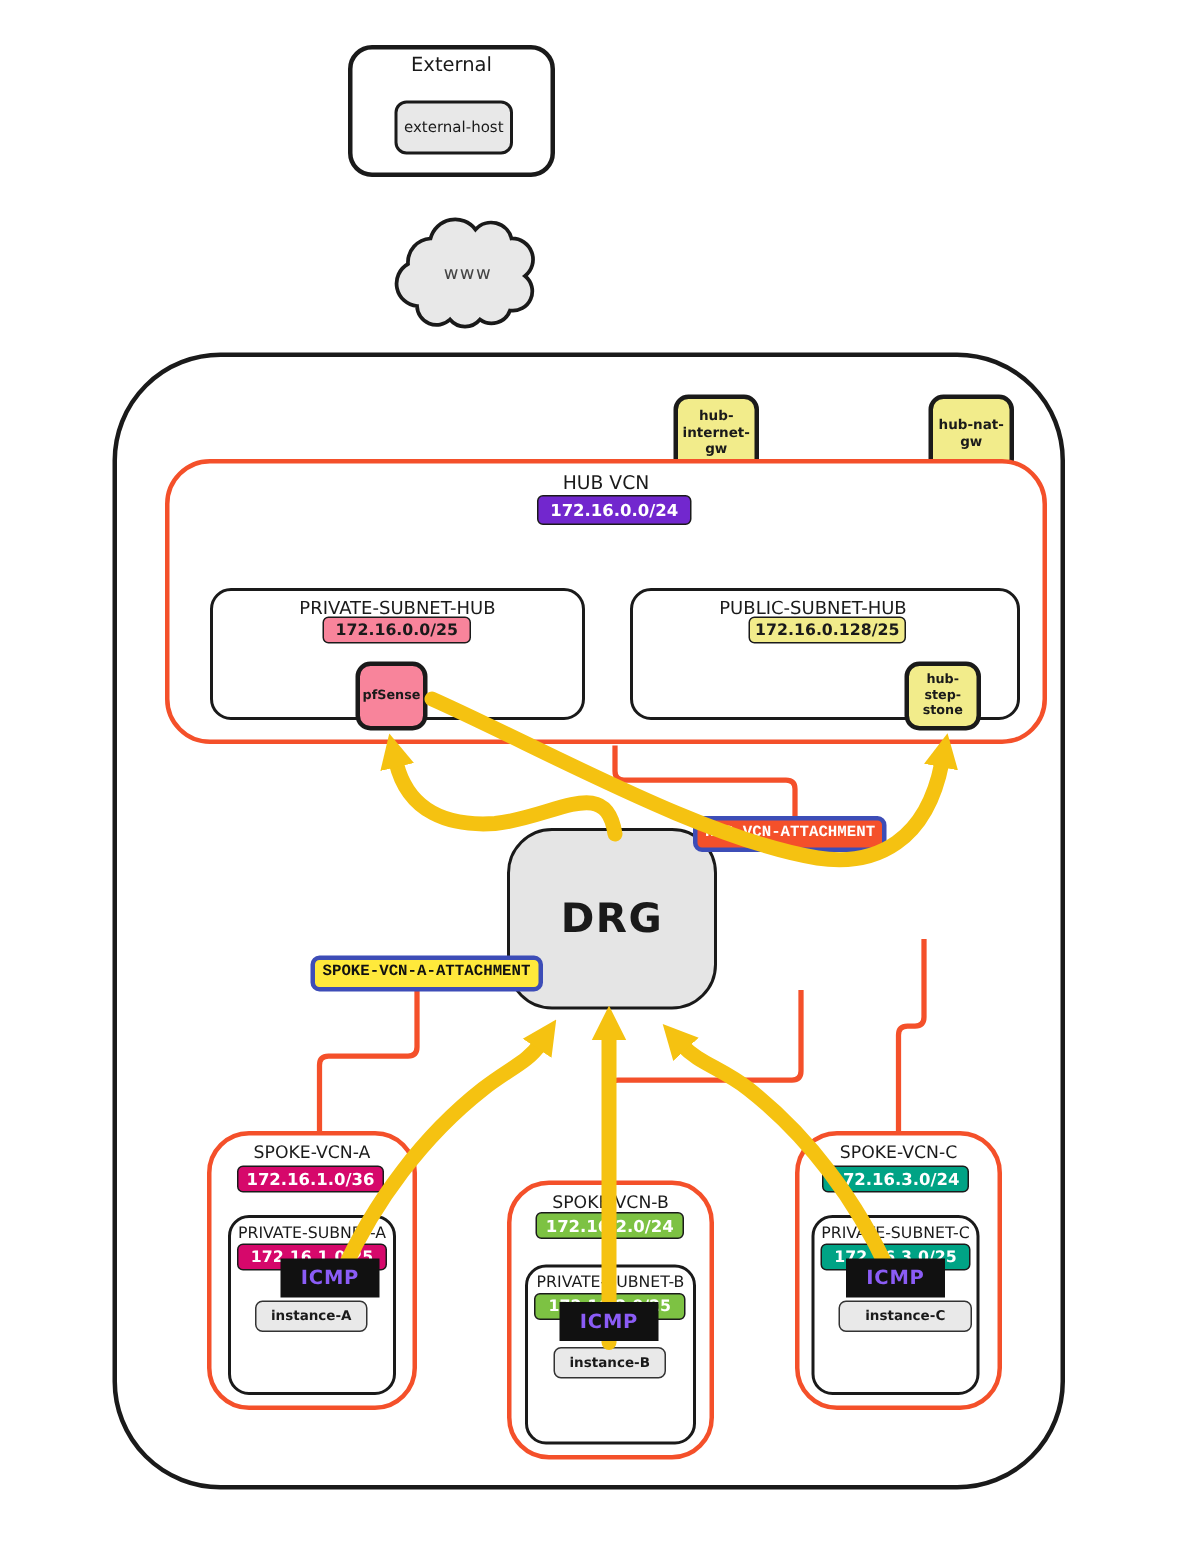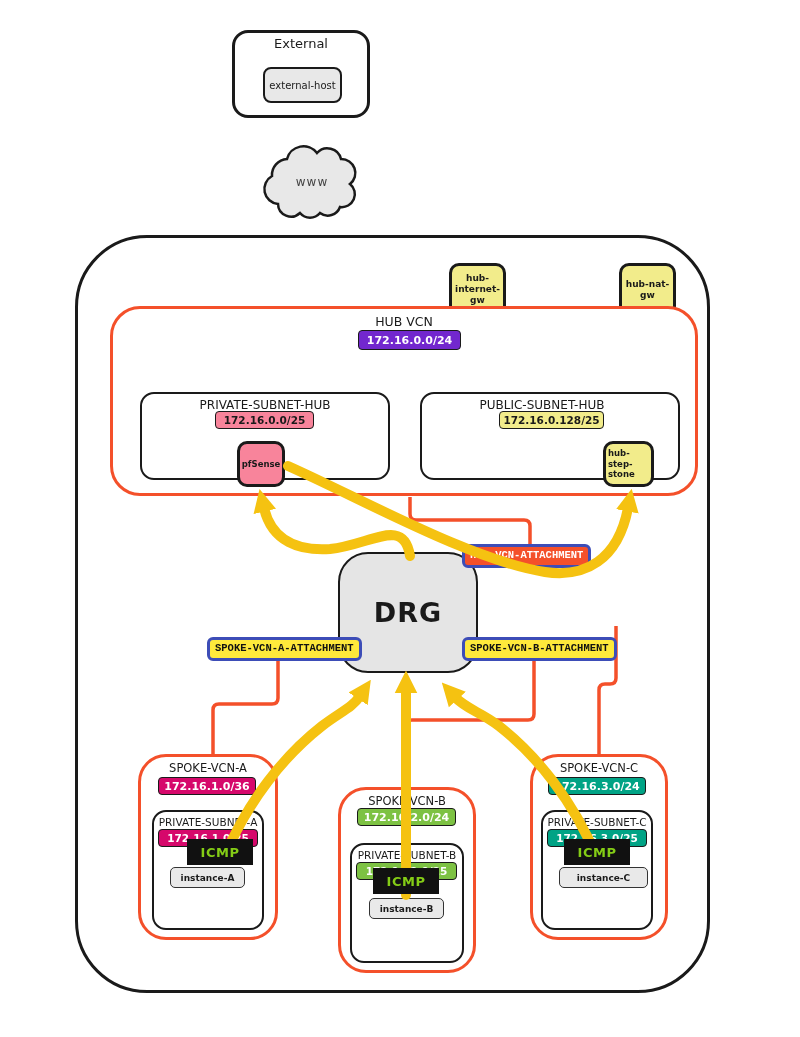--- a/index.html
+++ b/index.html
@@ -32,21 +32,21 @@
   .badge.teal{background:#00A385;color:#fff;}
   .hub-cidr{left:358px;top:330px;width:103px;height:20px;font-size:11px;}
   .subnet-hub{border:2px solid #1a1a1a;border-radius:14px;background:#fff;}
   .priv-hub{left:140px;top:392px;width:250px;height:88px;}
   .priv-hub-label{left:140px;top:398px;width:250px;font-size:12px;}
   .priv-hub-cidr{left:215px;top:411px;width:99px;height:18px;font-size:10.5px;}
   .pub-hub{left:420px;top:392px;width:260px;height:88px;}
   .pub-hub-label{left:420px;top:398px;width:244px;font-size:12px;}
   .pub-hub-cidr{left:499px;top:411px;width:105px;height:18px;font-size:10.5px;}
   .hubnode{position:absolute;border:3px solid #1a1a1a;border-radius:10px;display:flex;align-items:center;
-           justify-content:center;font-weight:bold;font-size:8.5px;line-height:1.25;padding:2px;}
+           justify-content:center;text-align:center;font-weight:bold;font-size:8.5px;line-height:1.25;padding:2px;}
   .pfsense{left:237px;top:441px;width:48px;height:46px;background:#F8849B;}
   .stepstone{left:603px;top:441px;width:51px;height:46px;background:#F2EC8B;}
   .drg{left:338px;top:552px;width:140px;height:121px;background:#E5E5E5;border:2.5px solid #1a1a1a;border-radius:30px;
        display:flex;align-items:center;justify-content:center;font-size:27px;font-weight:bold;letter-spacing:1px;}
   .att{position:absolute;z-index:6;border:3px solid #3D4DB7;border-radius:6px;background:#FFE93B;color:#111;
        font-family:"Liberation Mono","DejaVu Sans Mono",monospace;font-weight:bold;font-size:10.5px;
        padding:2px 5px;white-space:nowrap;line-height:1.3;}
   .att-hub{left:462px;top:544px;background:#F4502A;color:#fff;}
   .att-c{left:477px;top:601px;}
   .att-b{left:462px;top:637px;}
@@ -56,21 +56,21 @@
   .spoke-b{left:338px;top:787px;width:138px;height:186px;}
   .spoke-c{left:530px;top:754px;width:138px;height:186px;}
   .spoke-label{font-size:11.5px;}
   .subnet{position:absolute;border:2px solid #1a1a1a;border-radius:14px;background:#fff;}
   .sub-a{left:152px;top:810px;width:112px;height:120px;}
   .sub-b{left:350px;top:843px;width:114px;height:120px;}
   .sub-c{left:541px;top:810px;width:112px;height:120px;}
   .sub-label{font-size:10.5px;}
   .inst{position:absolute;background:#E9E9E9;border:1.5px solid #333;border-radius:5px;display:flex;align-items:center;
         justify-content:center;font-size:9px;font-weight:bold;white-space:nowrap;}
-  .icmp{position:absolute;z-index:8;width:66px;height:26px;background:#111;color:#84cc16;display:flex;align-items:center;
+  .icmp{position:absolute;z-index:8;width:66px;height:26px;background:#111;color:#8b5cf6;display:flex;align-items:center;
         justify-content:center;font-size:13px;font-weight:bold;letter-spacing:0.5px;}
   svg.layer{position:absolute;left:0;top:0;pointer-events:none;}
   svg.lines{z-index:5;}
   svg.arrows{z-index:7;}
 </style>
 </head>
 <body>
 
 <div id="canvas">
 
@@ -103,21 +103,20 @@
   <div class="badge pink priv-hub-cidr">172.16.0.0/25</div>
   <div class="hubnode pfsense">pfSense</div>
 
   <div class="abs subnet-hub pub-hub"></div>
   <div class="lbl pub-hub-label">PUBLIC-SUBNET-HUB</div>
   <div class="badge khaki pub-hub-cidr">172.16.0.128/25</div>
   <div class="hubnode stepstone">hub-step-stone</div>
 
   <div class="abs drg">DRG</div>
   <div class="att att-hub">HUB-VCN-ATTACHMENT</div>
-  <div class="att att-b">SPOKE-VCN-B-ATTACHMENT</div>
   <div class="att att-a">SPOKE-VCN-A-ATTACHMENT</div>
 
   <div class="spoke spoke-a"></div>
   <div class="lbl spoke-label" style="left:138px;top:761px;width:140px;">SPOKE-VCN-A</div>
   <div class="badge crimson" style="left:158px;top:777px;width:98px;height:18px;font-size:11px;">172.16.1.0/36</div>
   <div class="subnet sub-a"></div>
   <div class="lbl sub-label" style="left:152px;top:816px;width:112px;">PRIVATE-SUBNET-A</div>
   <div class="badge crimson" style="left:158px;top:829px;width:100px;height:18px;font-size:10.5px;">172.16.1.0/25</div>
   <div class="inst" style="left:170px;top:867px;width:75px;height:21px;">instance-A</div>
 

